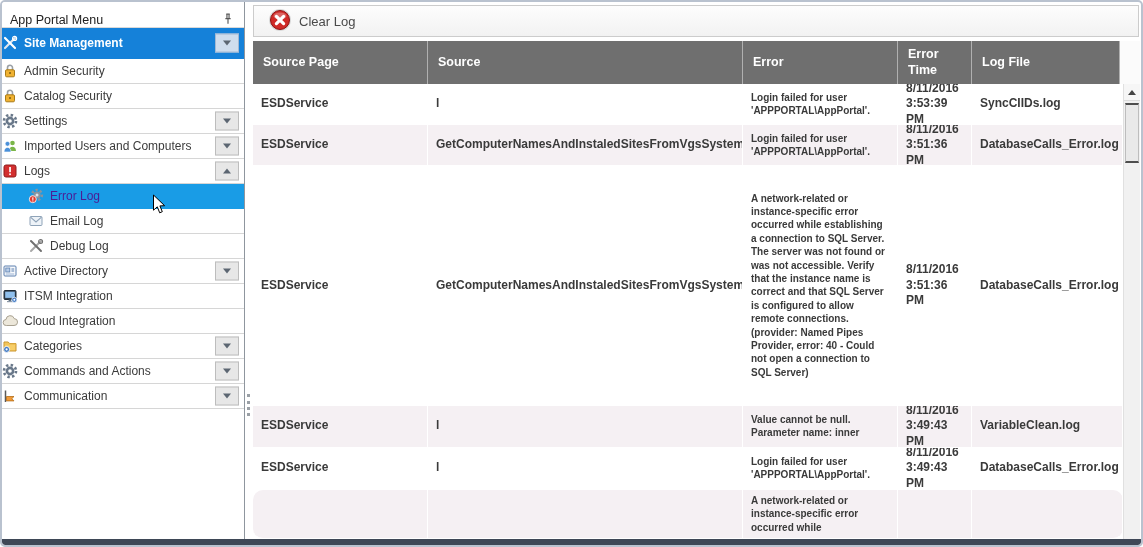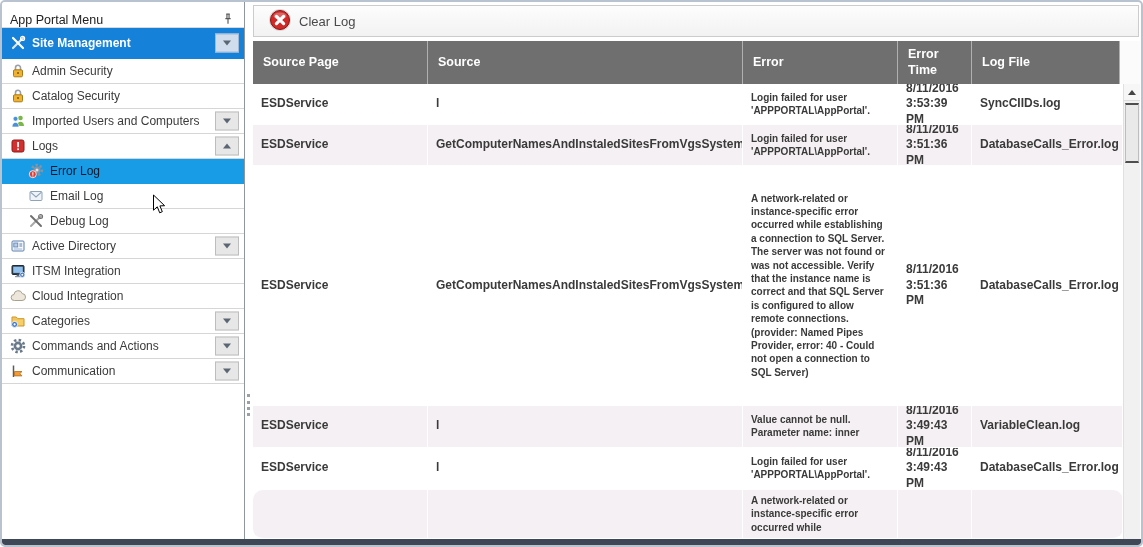--- a/index.html
+++ b/index.html
@@ -12,26 +12,26 @@
     background:#fff;display:flex;flex-direction:column;
   }
   .app-body{flex:1;display:flex;overflow:hidden;}
   .bottom-edge{height:6px;background:#3e4756;border-radius:0 0 3px 3px;}
 
   
   .sidebar{width:243px;background:#fff;border-right:1px solid #8f969e;display:flex;flex-direction:column;}
   .sb-header{height:26px;display:flex;align-items:flex-end;padding:0 8px;color:#222;font-size:12.5px;border-bottom:1px solid #d9d9d9;}
   .sb-header .ttl{flex:1;}
   .pin{width:16px;height:16px;display:flex;align-items:center;justify-content:center;cursor:pointer;}
-  .nav-item{position:relative;height:25px;display:flex;align-items:center;padding-left:8px;border-bottom:1px solid #d6d6d6;color:#3b3b3b;font-size:12px;cursor:default;}
+  .nav-item{position:relative;height:25px;display:flex;align-items:center;border-bottom:1px solid #d6d6d6;color:#3b3b3b;font-size:12px;cursor:default;}
   .nav-item .icon{width:16px;height:16px;margin-right:6px;flex:0 0 16px;display:flex;align-items:center;justify-content:center;}
   .nav-item .lbl{white-space:nowrap;overflow:hidden;}
   .nav-item.group-selected{height:31px;background:var(--group-header-blue,#1581d9);color:#fff;font-weight:bold;border-bottom-color:var(--group-header-blue,#1581d9);}
   .nav-item.sub{padding-left:26px;}
-  .nav-item.selected{background:var(--selected-item-blue,#199ce6);color:#0f172a;border-bottom-color:var(--selected-item-blue,#199ce6);}
+  .nav-item.selected{background:var(--selected-item-blue,#199ce6);color:#4c1d95;border-bottom-color:var(--selected-item-blue,#199ce6);}
   .chev-btn{position:absolute;right:5px;top:50%;transform:translateY(-50%);width:24px;height:19px;background:#e7e7e7;border:1px solid #bdbdbd;display:flex;align-items:center;justify-content:center;cursor:pointer;}
   .nav-item.group-selected .chev-btn{background:#cfdded;border-color:#a3b8d2;}
   .tri-down{width:0;height:0;border-left:4px solid transparent;border-right:4px solid transparent;border-top:5px solid #5c6672;}
   .tri-up{width:0;height:0;border-left:4px solid transparent;border-right:4px solid transparent;border-bottom:5px solid #5c6672;}
 
   
   .splitter{width:8px;background:#fff;position:relative;}
   .splitter .grip{position:absolute;top:392px;left:2px;height:22px;width:0;border-left:3px dotted #9aa0a6;}
 
   
@@ -120,20 +120,33 @@
         <span class="icon">
           <svg width="16" height="16" viewBox="0 0 16 16">
               <path d="M5.5 7V4.8a2.5 2.5 0 0 1 5 0V7" fill="none" stroke="#9aa0a6" stroke-width="1.6"></path>
               <rect x="3.5" y="6.8" width="9" height="7" rx="1.2" fill="#f0b232" stroke="#a87a17"></rect>
               <circle cx="8" cy="10" r="1" fill="#7a5a10"></circle>
             </svg>
         </span>
         <span class="lbl">Catalog Security</span>
       </div>
 
+      <div class="nav-item">
+        <span class="icon">
+          <svg width="16" height="16" viewBox="0 0 16 16">
+              <circle cx="8" cy="8" r="6" fill="none" stroke="#69788a" stroke-width="2.6" stroke-dasharray="2.4 2.3"></circle>
+              <circle cx="8" cy="8" r="4.4" fill="#69788a"></circle>
+              <circle cx="8" cy="8" r="1.8" fill="#fff"></circle>
+            </svg>
+        </span>
+        <span class="lbl">Settings</span>
+        <span class="chev-btn">
+            <i class="tri-down"></i>
+          </span>
+      </div>
 
       <div class="nav-item">
         <span class="icon">
           <svg width="16" height="16" viewBox="0 0 16 16">
               <circle cx="10.5" cy="5" r="2.3" fill="#7ab648"></circle>
               <path d="M7 13c0-3 1.8-4.3 3.5-4.3S14 10 14 13z" fill="#7ab648"></path>
               <circle cx="5.5" cy="5.8" r="2.4" fill="#4a90d9" stroke="#fff" stroke-width=".6"></circle>
               <path d="M2 14c0-3.2 1.9-4.6 3.5-4.6S9 10.8 9 14z" fill="#4a90d9" stroke="#fff" stroke-width=".6"></path>
             </svg>
         </span>

